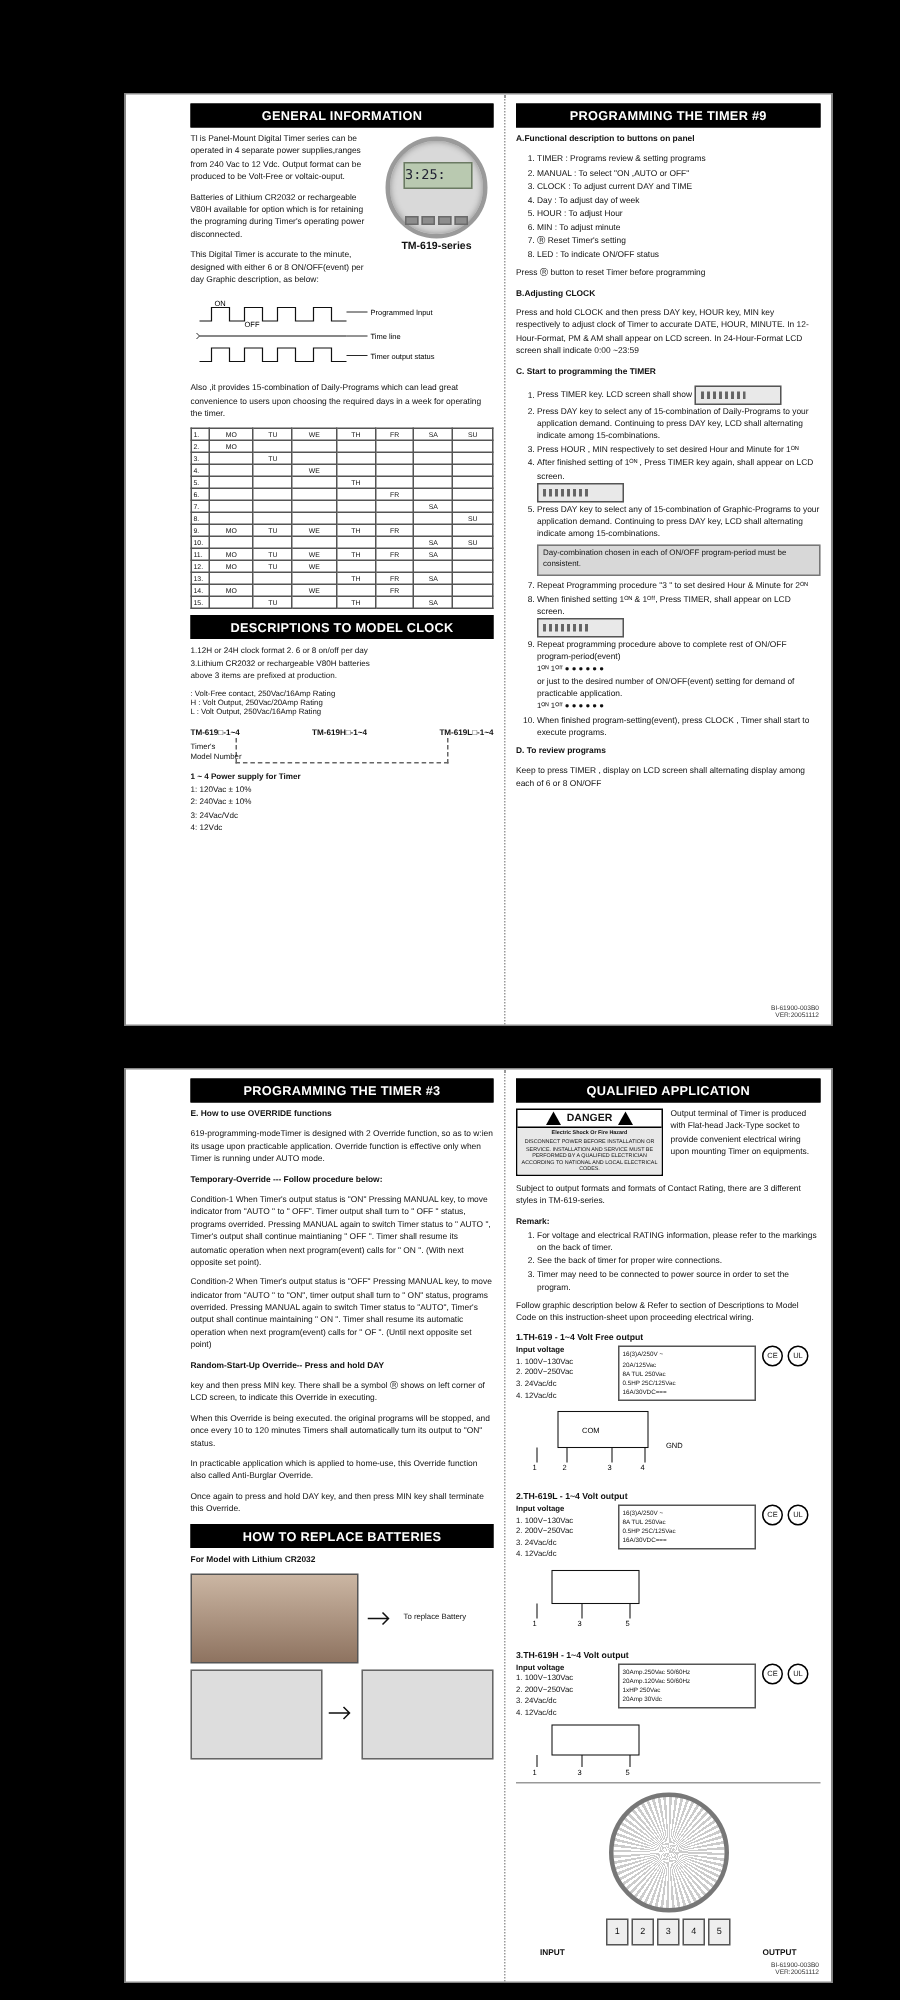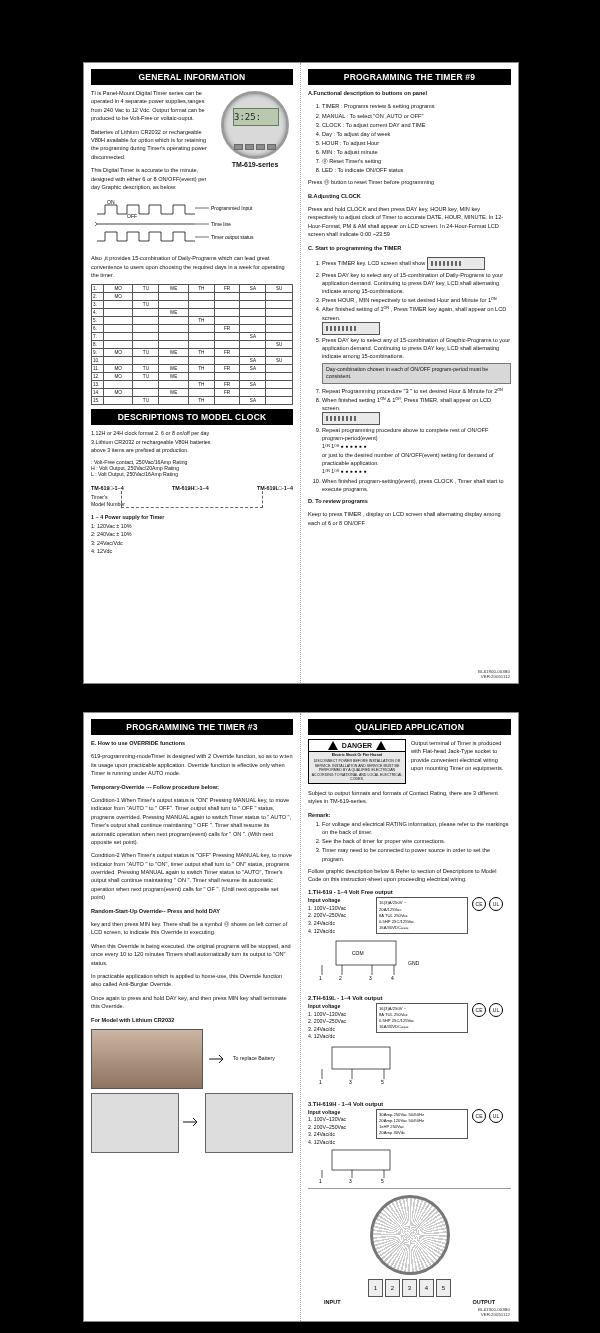--- a/index.html
+++ b/index.html
@@ -1,17 +1,17 @@
 <!DOCTYPE html>
 <html><head>
 <meta charset="utf-8">
 <style>
   html,body{margin:0;padding:0;background:#000;}
   body{width:600px;height:1333px;font-family:"Liberation Sans",sans-serif;color:#111;}
-  .page{position:absolute;left:83px;width:434px;background:#fff;border:1px solid #888;}
+  .page{position:absolute;left:83px;width:434px;background:#fff;border:1px solid #888;padding-left:36px;}
   #page1{top:62px;height:620px;}
   #page2{top:712px;height:608px;}
   .cols{display:flex;height:100%;}
   .col{padding:6px 7px 4px 7px;box-sizing:border-box;}
   .colL{width:50%;border-right:1px dotted #999;}
   .colR{width:50%;}
   .hdr{background:#000;color:#fff;text-align:center;font-weight:bold;font-size:8.5px;letter-spacing:.2px;padding:2px 0;margin-bottom:4px;border:1px solid #000;}
   p{margin:0 0 5px 0;font-size:5.6px;line-height:1.5;}
   .tiny{font-size:5.2px;line-height:1.45;}
   .b{font-weight:bold;}
@@ -338,20 +338,21 @@
       <p>619-programming-modeTimer is designed with 2 Override function, so as to w:ien its usage upon practicable application.  Override function is effective only when Timer is running under AUTO mode.</p>
       <p class="b">Temporary-Override --- Follow procedure below:</p>
       <p>Condition-1  When Timer's output status is "ON" Pressing MANUAL key, to move indicator from "AUTO " to " OFF". Timer output shall turn to " OFF " status, programs overrided. Pressing MANUAL again to switch Timer status to " AUTO ", Timer's  output shall continue maintianing " OFF ".  Timer shall resume its  automatic operation when next  program(event) calls for " ON ". (With next opposite set point).</p>
       <p>Condition-2 When Timer's output status is "OFF" Pressing MANUAL key, to move indicator from "AUTO " to "ON",  timer output shall turn to " ON" status, programs  overrided. Pressing MANUAL again to switch Timer status to "AUTO", Timer's output shall continue maintaining " ON ".   Timer shall resume its  automatic operation when next  program(event) calls for " OF ". (Until next opposite set point)</p>
       <p class="b">Random-Start-Up Override-- Press and hold DAY</p>
       <p>key and then press MIN key.  There shall be a symbol Ⓡ shows on left corner of LCD screen, to indicate this Override in executing.</p>
       <p>When this Override is being executed. the original programs will be stopped, and once every 10 to 120 minutes Timers shall automatically turn its output to "ON" status.</p>
       <p>In practicable application which is applied to home-use,  this Override function also called Anti-Burglar Override.</p>
       <p>Once again to press and hold DAY key, and then press MIN key shall terminate this Override.</p>
 
+      <div class="hdr">HOW TO REPLACE BATTERIES</div>
       <p class="b">For Model with Lithium CR2032</p>
 
       <div style="display:flex;align-items:center;gap:6px">
         <div class="hand" style="width:110px"></div>
         <svg width="18" height="10">
             <path d="M0 5 L14 5 M10 1 L14 5 L10 9" stroke="#111" fill="none" stroke-width="1"></path>
           </svg>
         <span class="tiny">To replace Battery</span>
       </div>
 

